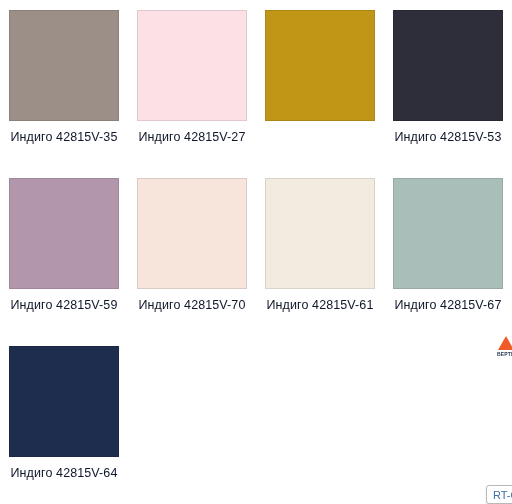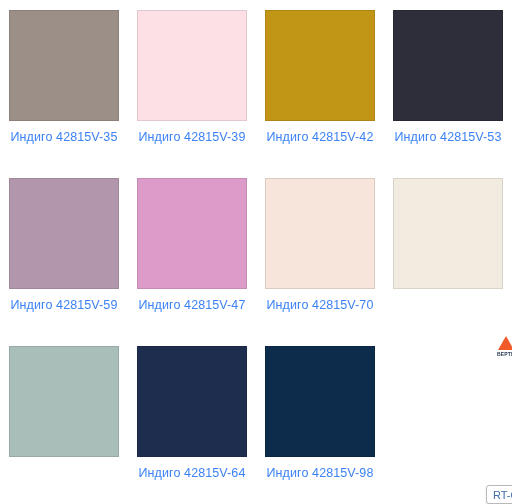--- a/index.html
+++ b/index.html
@@ -39,21 +39,21 @@
     display: block;
   }
 
   .swatch-label {
     display: block;
     width: 118px;
     margin-top: 7px;
     text-align: center;
     font-size: 12.5px;
     line-height: 19px;
-    color: #3b82f6;
+    color: #0f172a;
     text-decoration: none;
     letter-spacing: 0.1px;
     word-wrap: break-word;
   }
 
   
   #brand-badge {
     position: absolute;
     left: 497px;
     top: 336px;
@@ -104,66 +104,59 @@
 
 <div id="catalog-grid">
 
   <div class="swatch-card">
     <span class="swatch-chip" style="background-color:#9c8f88;"></span>
     <a class="swatch-label" href="#">Индиго 42815V-35</a>
   </div>
 
   <div class="swatch-card">
     <span class="swatch-chip" style="background-color:#fce0e6;"></span>
-    <a class="swatch-label" href="#">Индиго 42815V-39</a>
+    <a class="swatch-label" href="#">Индиго 42815V-27</a>
   </div>
 
   <div class="swatch-card">
     <span class="swatch-chip" style="background-color:#c19516;"></span>
-    <a class="swatch-label" href="#">Индиго 42815V-42</a>
   </div>
 
   <div class="swatch-card">
     <span class="swatch-chip" style="background-color:#2e2e3a;"></span>
     <a class="swatch-label" href="#">Индиго 42815V-53</a>
   </div>
 
   <div class="swatch-card">
     <span class="swatch-chip" style="background-color:#b296ab;"></span>
     <a class="swatch-label" href="#">Индиго 42815V-59</a>
   </div>
 
-  <div class="swatch-card">
-    <span class="swatch-chip" style="background-color:#dd9bca;"></span>
-    <a class="swatch-label" href="#">Индиго 42815V-47</a>
-  </div>
 
   <div class="swatch-card">
     <span class="swatch-chip" style="background-color:#f7e4da;"></span>
     <a class="swatch-label" href="#">Индиго 42815V-70</a>
   </div>
 
   <div class="swatch-card">
     <span class="swatch-chip" style="background-color:#f2ebdf;"></span>
+    <a class="swatch-label" href="#">Индиго 42815V-61</a>
   </div>
 
   <div class="swatch-card">
     <span class="swatch-chip" style="background-color:#a9bdb9;"></span>
+    <a class="swatch-label" href="#">Индиго 42815V-67</a>
   </div>
 
 
   <div class="swatch-card">
     <span class="swatch-chip" style="background-color:#1e2d4d;"></span>
     <a class="swatch-label" href="#">Индиго 42815V-64</a>
   </div>
 
-  <div class="swatch-card">
-    <span class="swatch-chip" style="background-color:#0d2b4a;"></span>
-    <a class="swatch-label" href="#">Индиго 42815V-98</a>
-  </div>
 
 </div>
 
 <div id="brand-badge">
   <span class="triangle-mark"></span>
   <span class="brand-wordmark">ВЕРТИКАЛЬ</span>
 </div>
 
 <div id="support-widget">RT-O</div>
 

